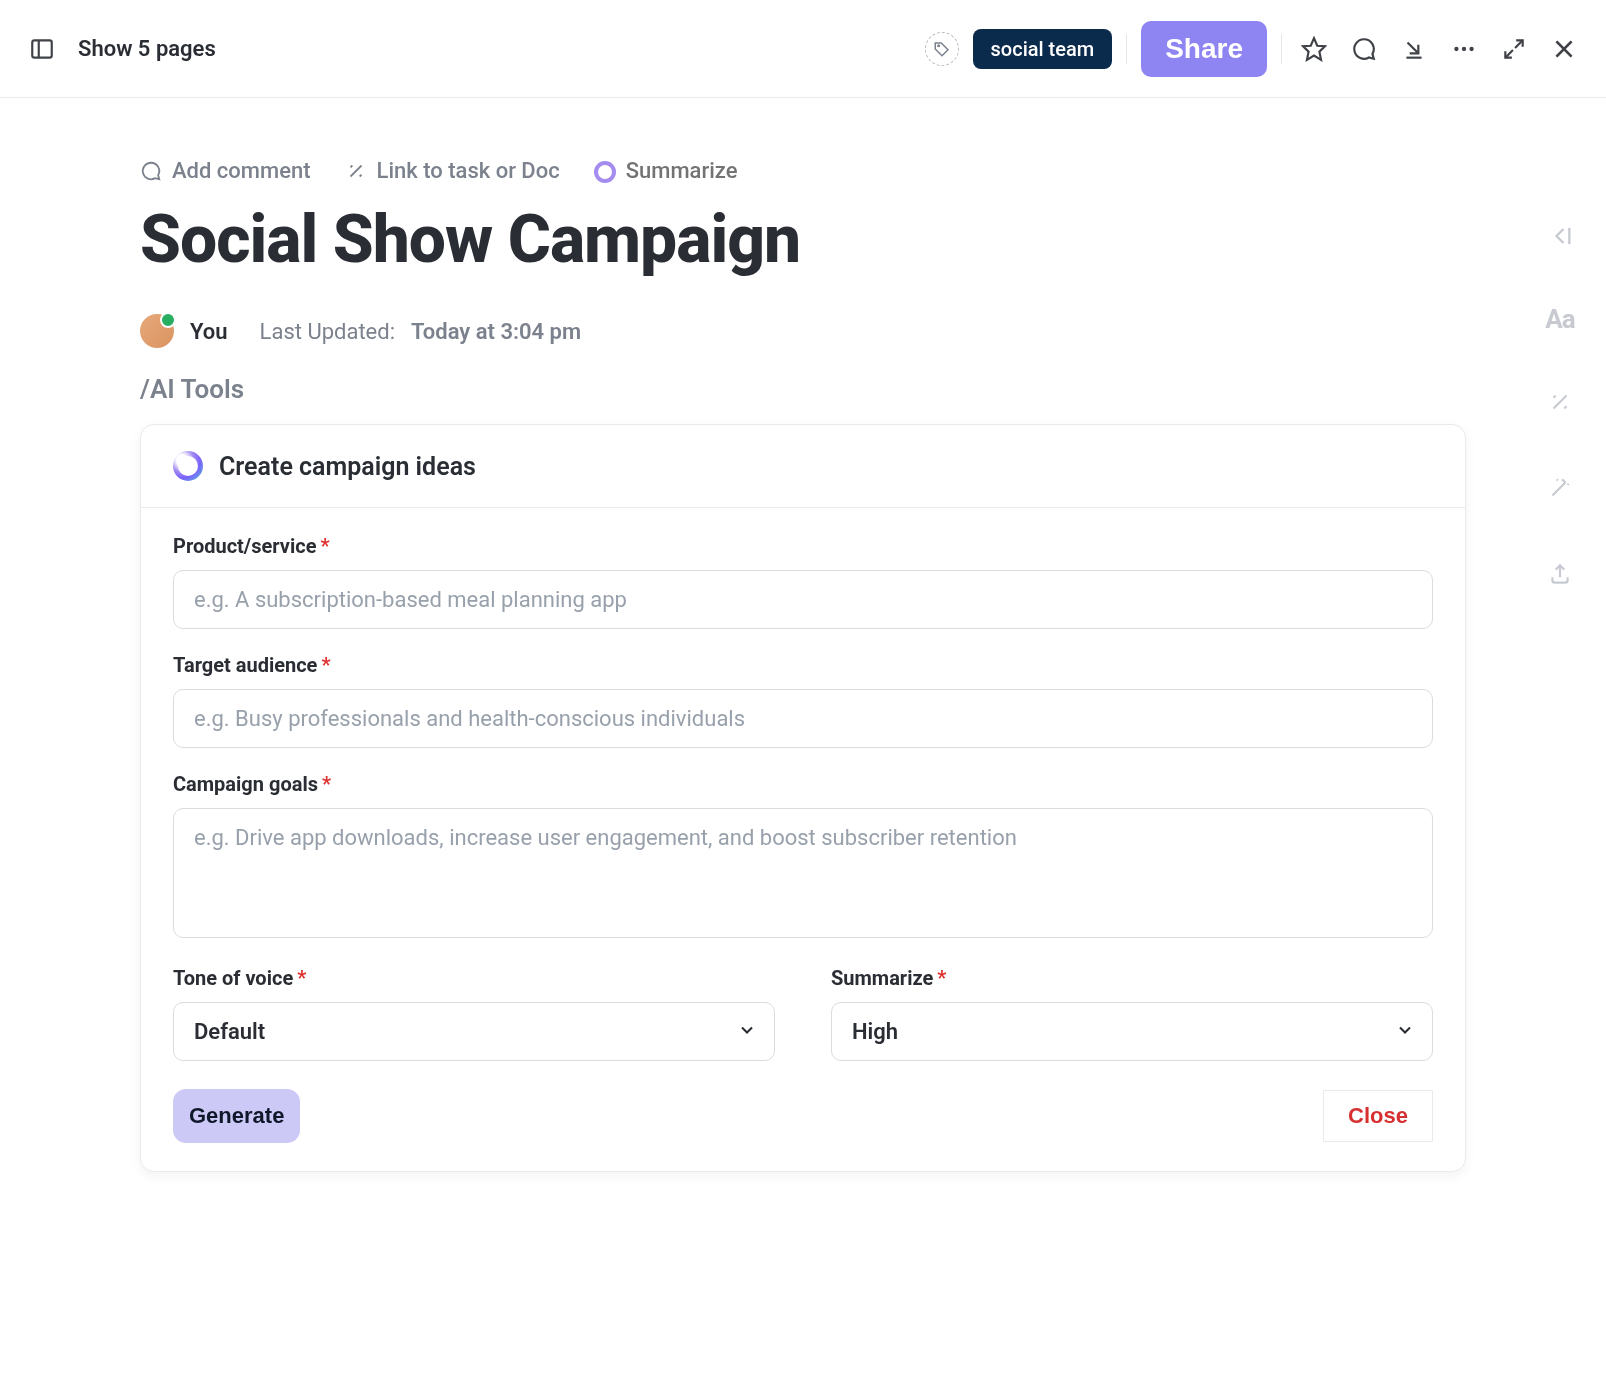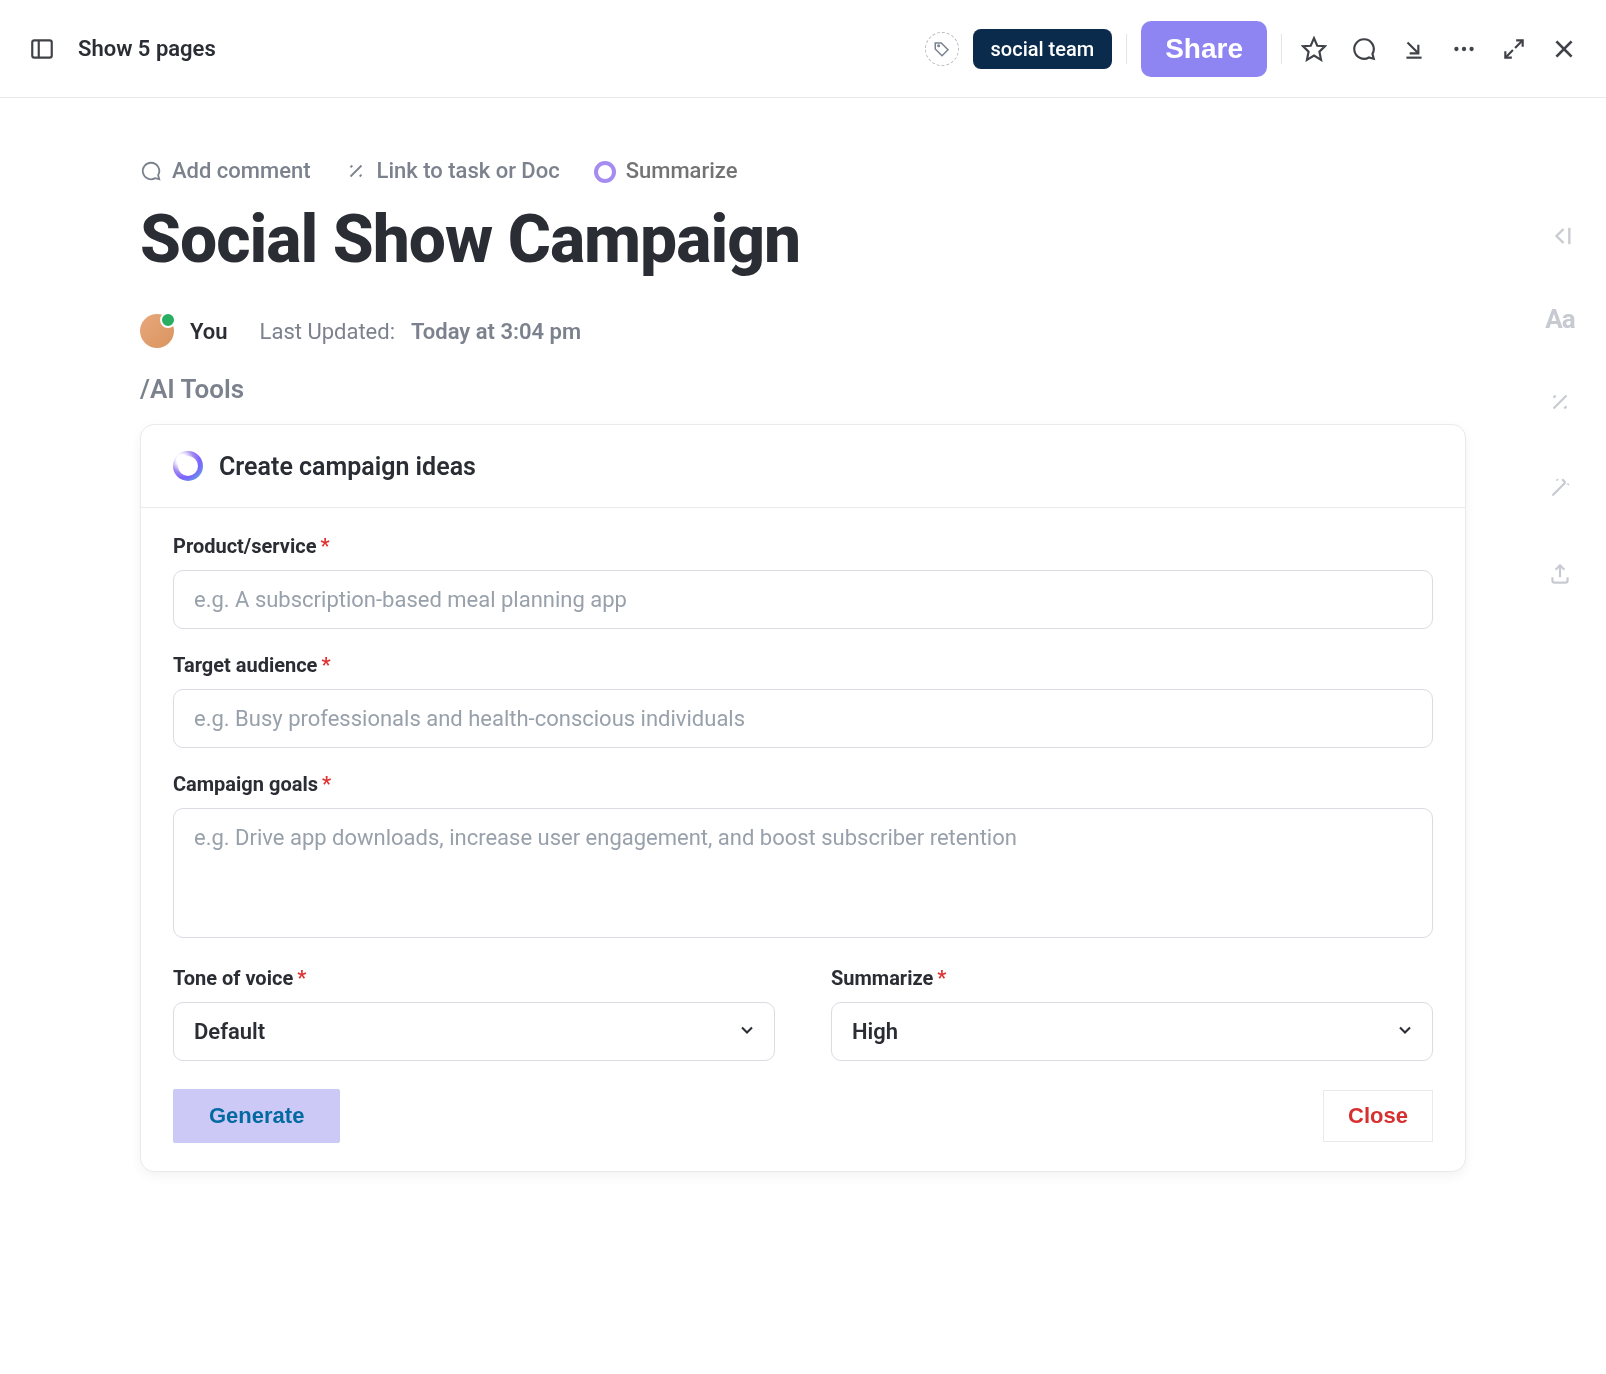--- a/index.html
+++ b/index.html
@@ -227,26 +227,26 @@
     color: #2a2e34;
   }
   .card-footer {
     display: flex;
     justify-content: space-between;
     align-items: center;
     margin-top: 28px;
   }
   .btn-generate {
     background: #cdc9f6;
-    color: #0369a1;
+    color: #0f172a;
     font-size: 22px;
     font-weight: 700;
     border: none;
-    border-radius: 2px;
-    padding: 14px 36px;
+    border-radius: 13px;
+    padding: 14px 16px;
     cursor: pointer;
   }
   .btn-close {
     background: #fff;
     color: #d63031;
     font-size: 22px;
     font-weight: 600;
     border: 1px solid #e8eaed;
     border-radius: 0;
     padding: 12px 24px;

